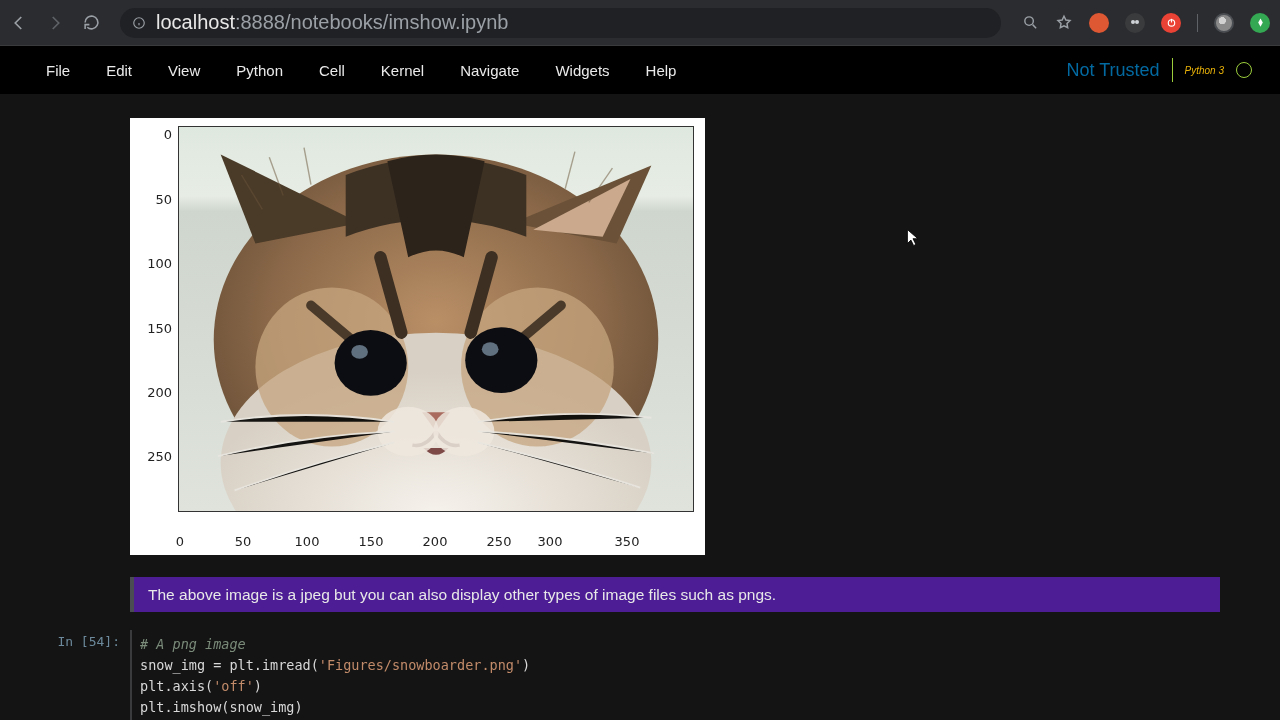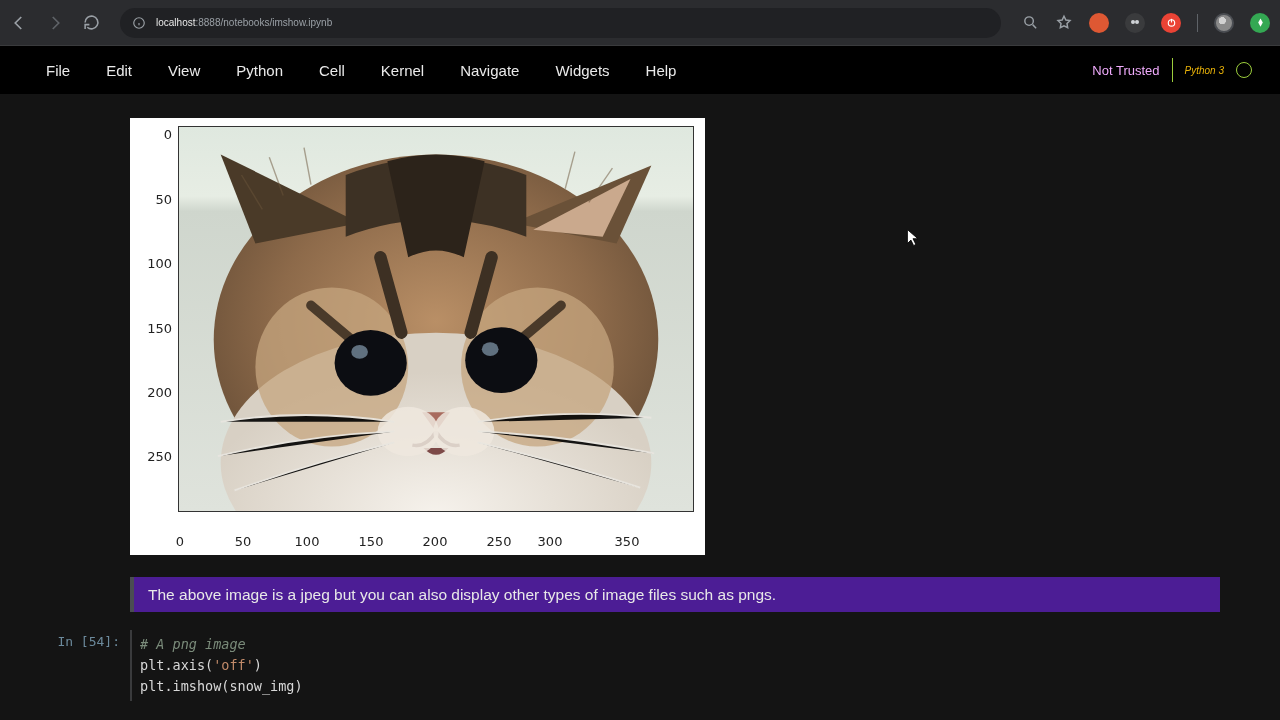--- a/index.html
+++ b/index.html
@@ -29,21 +29,21 @@
 .url-bar {
   flex: 1;
   height: 30px;
   background: #202124;
   border-radius: 15px;
   display: flex;
   align-items: center;
   padding: 0 12px;
   gap: 10px;
   color: #9aa0a6;
-  font-size: 10px;
+  font-size: 20px;
   margin: 0 6px;
 }
 .url-host { color: #e8e8e8; }
 .url-rest { color: #9aa0a6; }
 .toolbar-icons { display: flex; align-items: center; gap: 16px; }
 .ext-icon { width: 20px; height: 20px; border-radius: 50%; display:flex; align-items:center; justify-content:center; }
 .ext-orange { background: #de5833; }
 .ext-gray { background: #5f6368; }
 .ext-red { background: #ea4335; }
 .ext-avatar { background: #4a4d52; position:relative; overflow:hidden;}
@@ -65,21 +65,21 @@
   font-size: 15px;
   color: #eaeaea;
   cursor: pointer;
 }
 .menu-right {
   margin-left: auto;
   display: flex;
   align-items: center;
   gap: 12px;
 }
-.not-trusted { color: #f0abfc; font-size: 13px; }
+.not-trusted { color: #0369a1; font-size: 18px; }
 .divider-v { width: 1px; height: 24px; background: #9cce3c; }
 .kernel-name { color: #eab308; font-size: 10px; font-style: italic; }
 .kernel-indicator {
   width: 16px; height: 16px; border: 1.5px solid #9cce3c; border-radius: 50%;
 }
 
 
 .notebook {
   height: calc(100% - 94px);
   overflow: hidden;
@@ -345,20 +345,23 @@
 
   <div class="md-cell">
     <p>The above image is a jpeg but you can also display other types of image files such as pngs.</p>
   </div>
 
   <div class="code-cell">
     <div class="prompt">In [54]:</div>
     <div class="code-body">
       <div><span class="c-comment"># A png image</span></div>
       <div>
+        <span class="c-var">snow_img </span><span class="c-op">= </span><span class="c-func">plt.imread(</span><span class="c-str">'Figures/snowboarder.png'</span><span class="c-func">)</span>
+      </div>
+      <div>
         <span class="c-func">plt.axis(</span><span class="c-str">'off'</span><span class="c-func">)</span>
       </div>
       <div><span class="c-func">plt.imshow(snow_img)</span></div>
     </div>
   </div>
 
 </div>
 
 <svg class="cursor-ptr" viewBox="0 0 20 28">
   <path d="M2 2 L2 22 L7 17 L11 25 L14 23 L10 15 L17 15 Z" fill="#fff" stroke="#000" stroke-width="1.2"></path>

